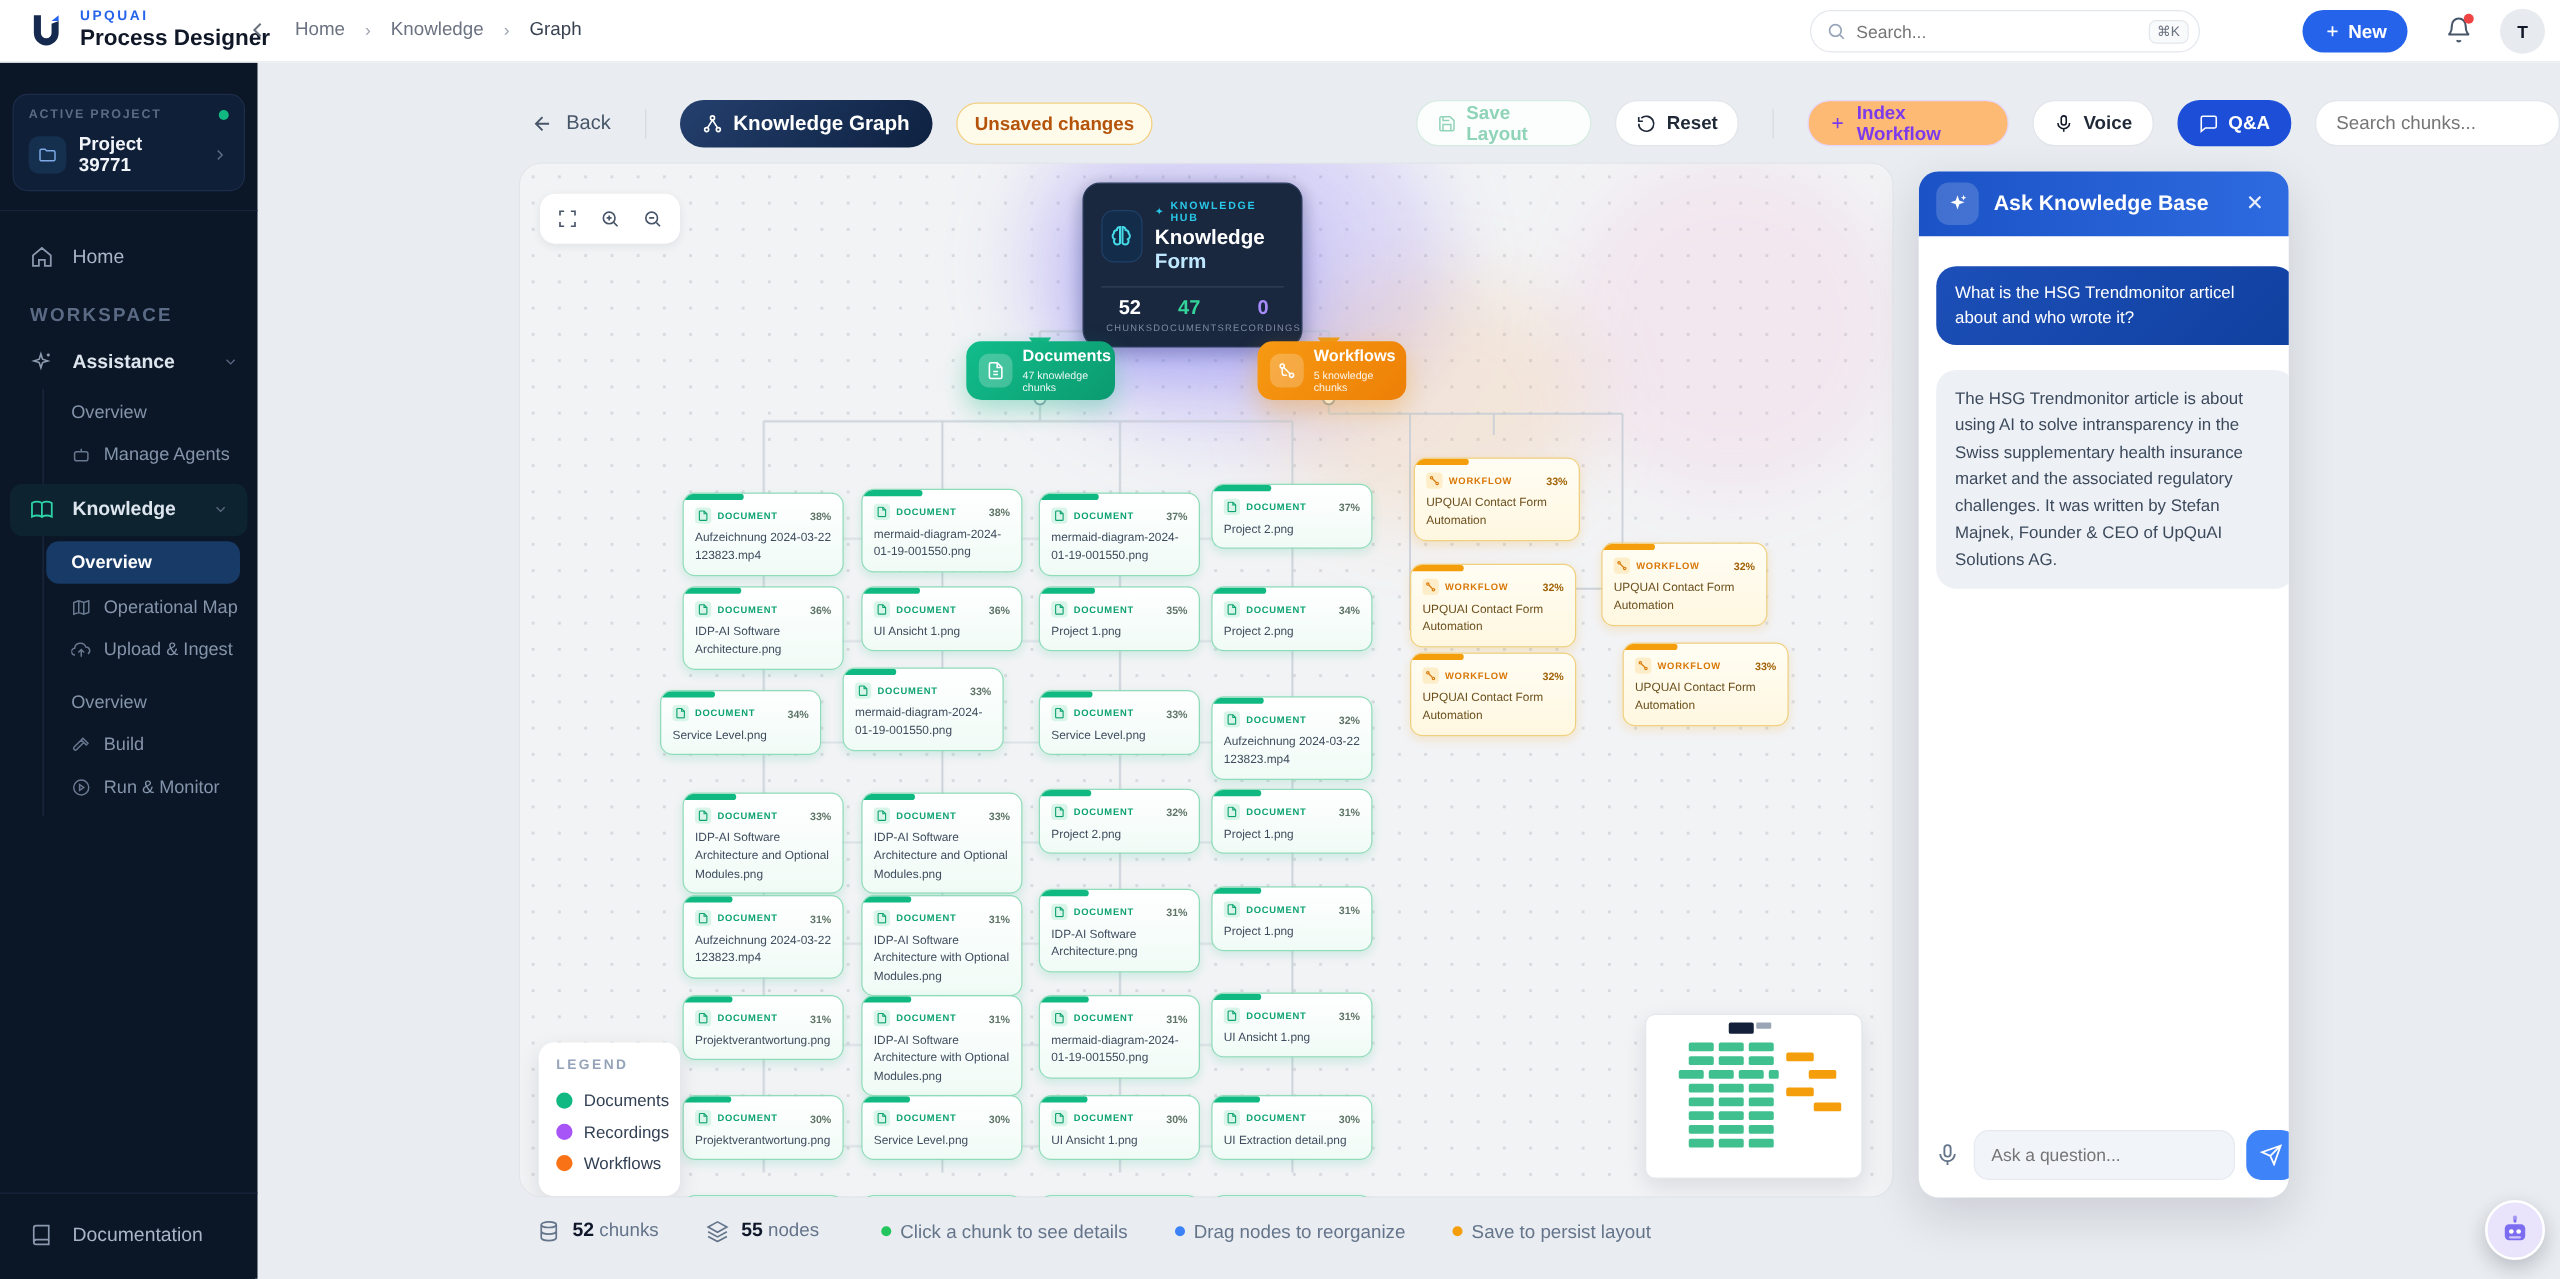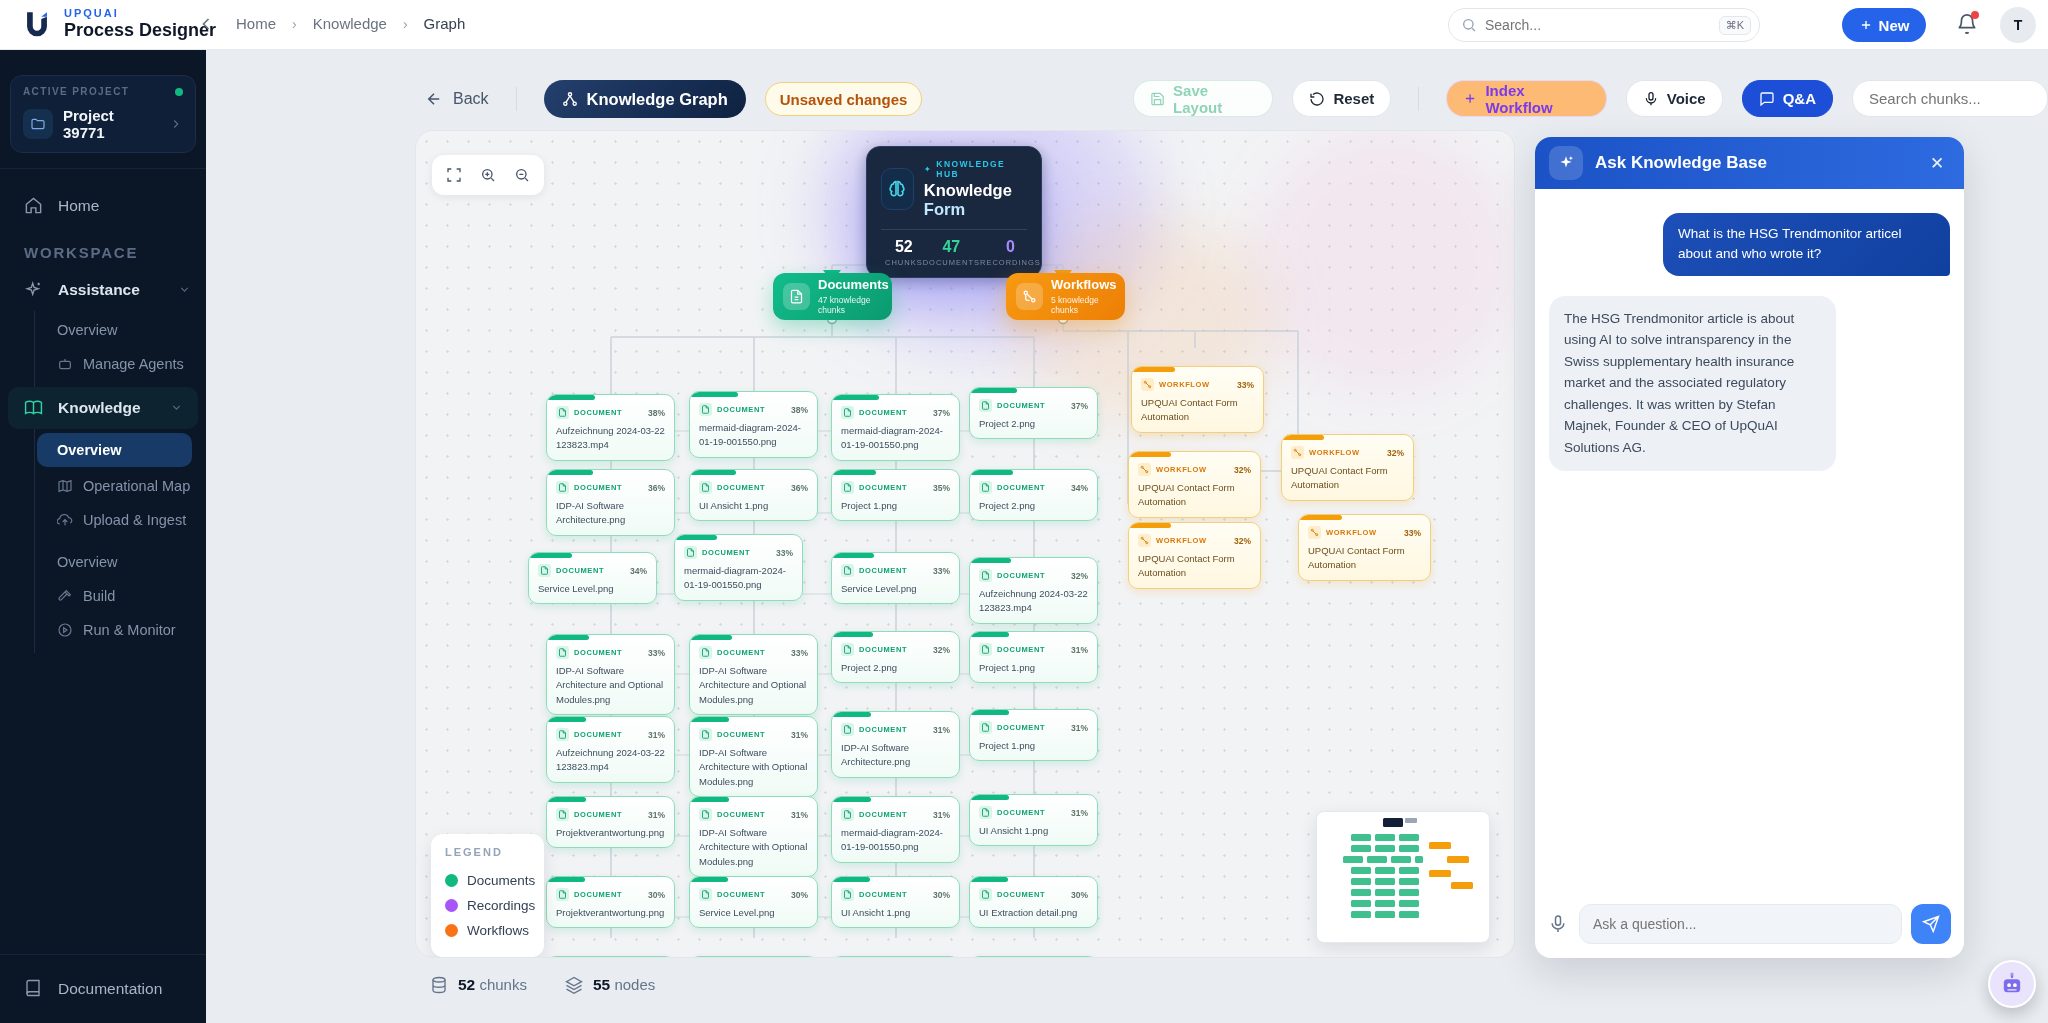--- a/index.html
+++ b/index.html
@@ -121,21 +121,21 @@
     border:1px solid #e4e7ec; border-radius:8px; box-shadow:0 6px 18px rgba(15,23,42,.10); overflow:hidden; cursor:pointer; }
 
   
   .statusbar { position:absolute; left:430px; top:968px; width:1100px; height:34px; display:flex; align-items:center;
     gap:10px; font-size:15px; color:#64748b; z-index:15; }
   .stat-val { font-weight:700; color:#0f172a; font-size:15.5px; }
   .hint { display:flex; align-items:center; gap:7px; }
   .hint-dot { width:8px; height:8px; border-radius:50%; }
 
   
-  .qa-panel { position:absolute; left:1535px; top:137px; width:429px; height:821px; background:#fff; border-radius:16px;
+  .qa-panel { position:absolute; left:1535px; top:137px; width:296px; height:821px; background:#fff; border-radius:16px;
     box-shadow:0 14px 40px rgba(15,23,42,.14); z-index:25; overflow:hidden; }
   .qa-head { height:52px; background:linear-gradient(90deg,#1b53c6,#2e6ae0); display:flex; align-items:center;
     gap:12px; padding:0 14px; color:#fff; }
   .qa-spark { width:34px; height:34px; border-radius:10px; background:rgba(255,255,255,.17); display:flex; align-items:center; justify-content:center; }
   .qa-title { font-size:17px; font-weight:700; flex:1; }
   .qa-close { width:26px; height:26px; display:flex; align-items:center; justify-content:center; font-size:17px; cursor:pointer; opacity:.9; }
   .qa-body { padding:24px 14px 0; }
   .bub-q { margin-left:auto; width:287px; background:linear-gradient(135deg,#1c4fb8,#10409f); color:#fff;
     border-radius:16px 16px 4px 16px; padding:11px 15px; font-size:13.5px; line-height:1.5; }
   .bub-a { width:287px; background:#edf0f5; color:#3c4a5c; border-radius:16px; padding:12px 15px; font-size:13.5px;
@@ -1082,20 +1082,34 @@
     <span>chunks</span></span>
   <span style="width:18px"></span>
   <span style="color:#64748b">
     <svg width="18" height="18" viewBox="0 0 24 24" fill="none" stroke="currentColor" stroke-width="1.8">
         <path d="M12 2 2 7.5 12 13l10-5.5zM2 12.5 12 18l10-5.5M2 17.5 12 23l10-5.5"></path>
       </svg>
   </span>
   <span><span class="stat-val">55</span>
     <span>nodes</span></span>
   <span style="width:30px"></span>
+  <div id="status-hints" style="display:flex;gap:38px;align-items:center;">
+      <span class="hint">
+      <span class="hint-dot" style="background:#22c55e"></span>
+        <span>Click a chunk to see details</span>
+      </span>
+      <span class="hint">
+      <span class="hint-dot" style="background:#3b82f6"></span>
+        <span>Drag nodes to reorganize</span>
+      </span>
+      <span class="hint">
+      <span class="hint-dot" style="background:#f59e0b"></span>
+        <span>Save to persist layout</span>
+      </span>
+    </div>
 </div>
 
 <section class="qa-panel">
   <div class="qa-head">
     <span class="qa-spark">
       <svg width="18" height="18" viewBox="0 0 24 24" fill="#fff">
           <path d="M12 3l1.9 5.6L19.5 10.5l-5.6 1.9L12 18l-1.9-5.6L4.5 10.5l5.6-1.9z"></path>
           <path d="M18.5 2.5l.8 2.2 2.2.8-2.2.8-.8 2.2-.8-2.2-2.2-.8 2.2-.8z"></path>
         </svg>
     </span>

